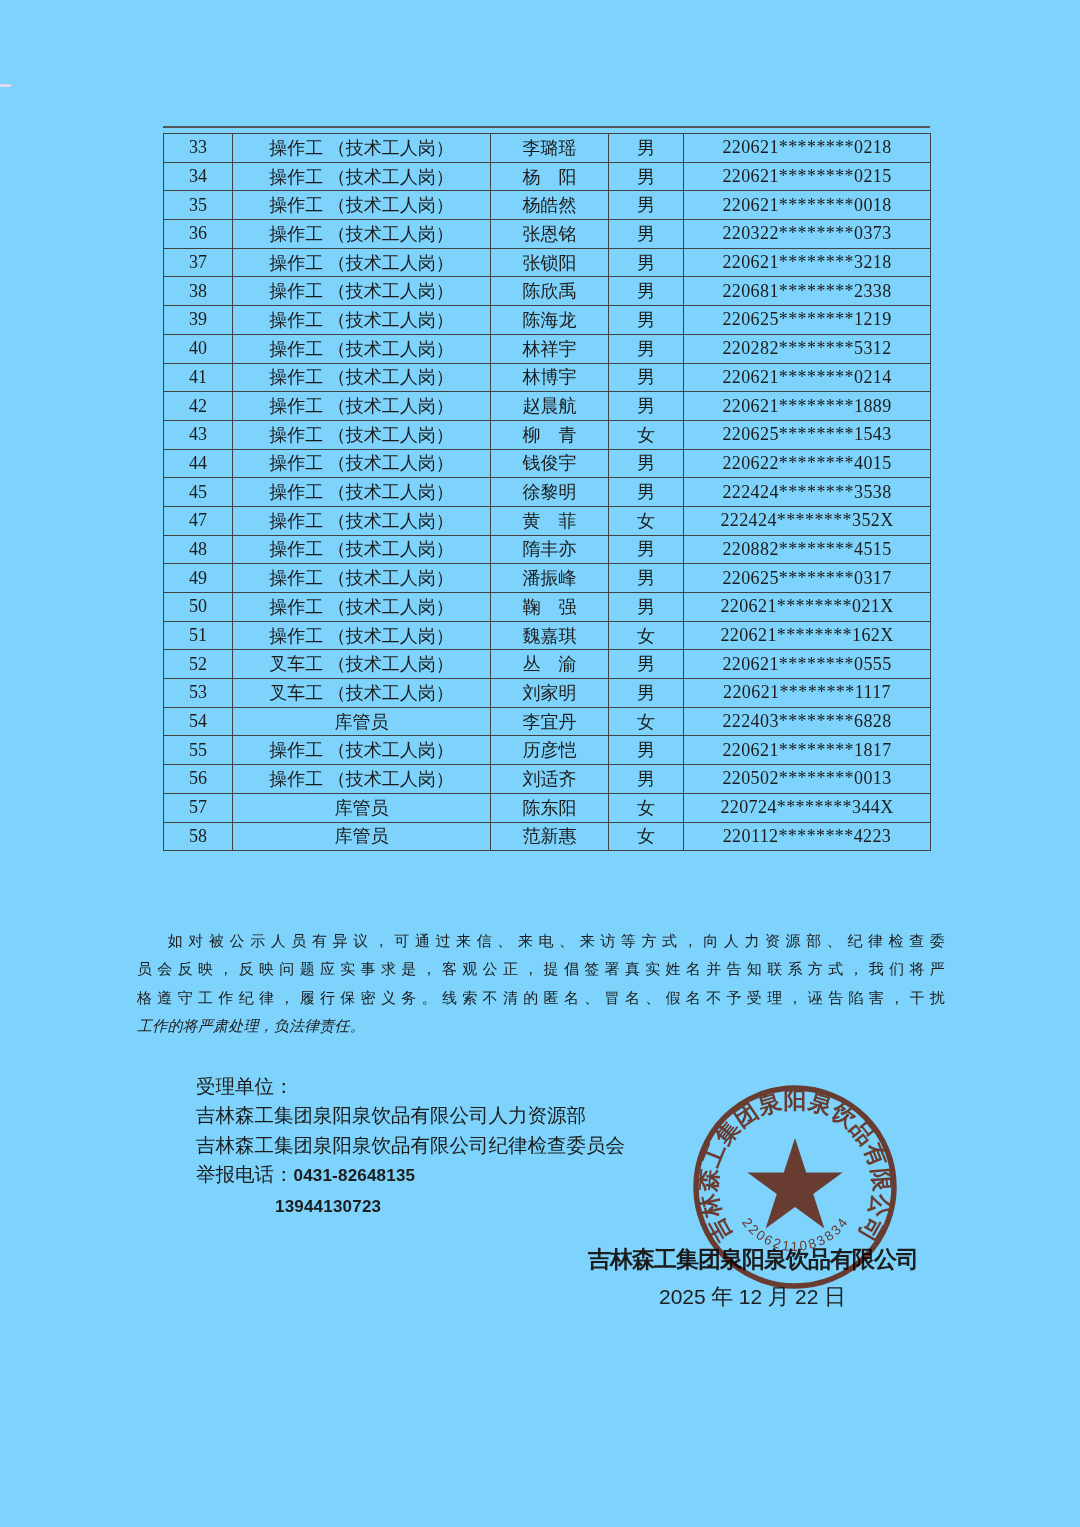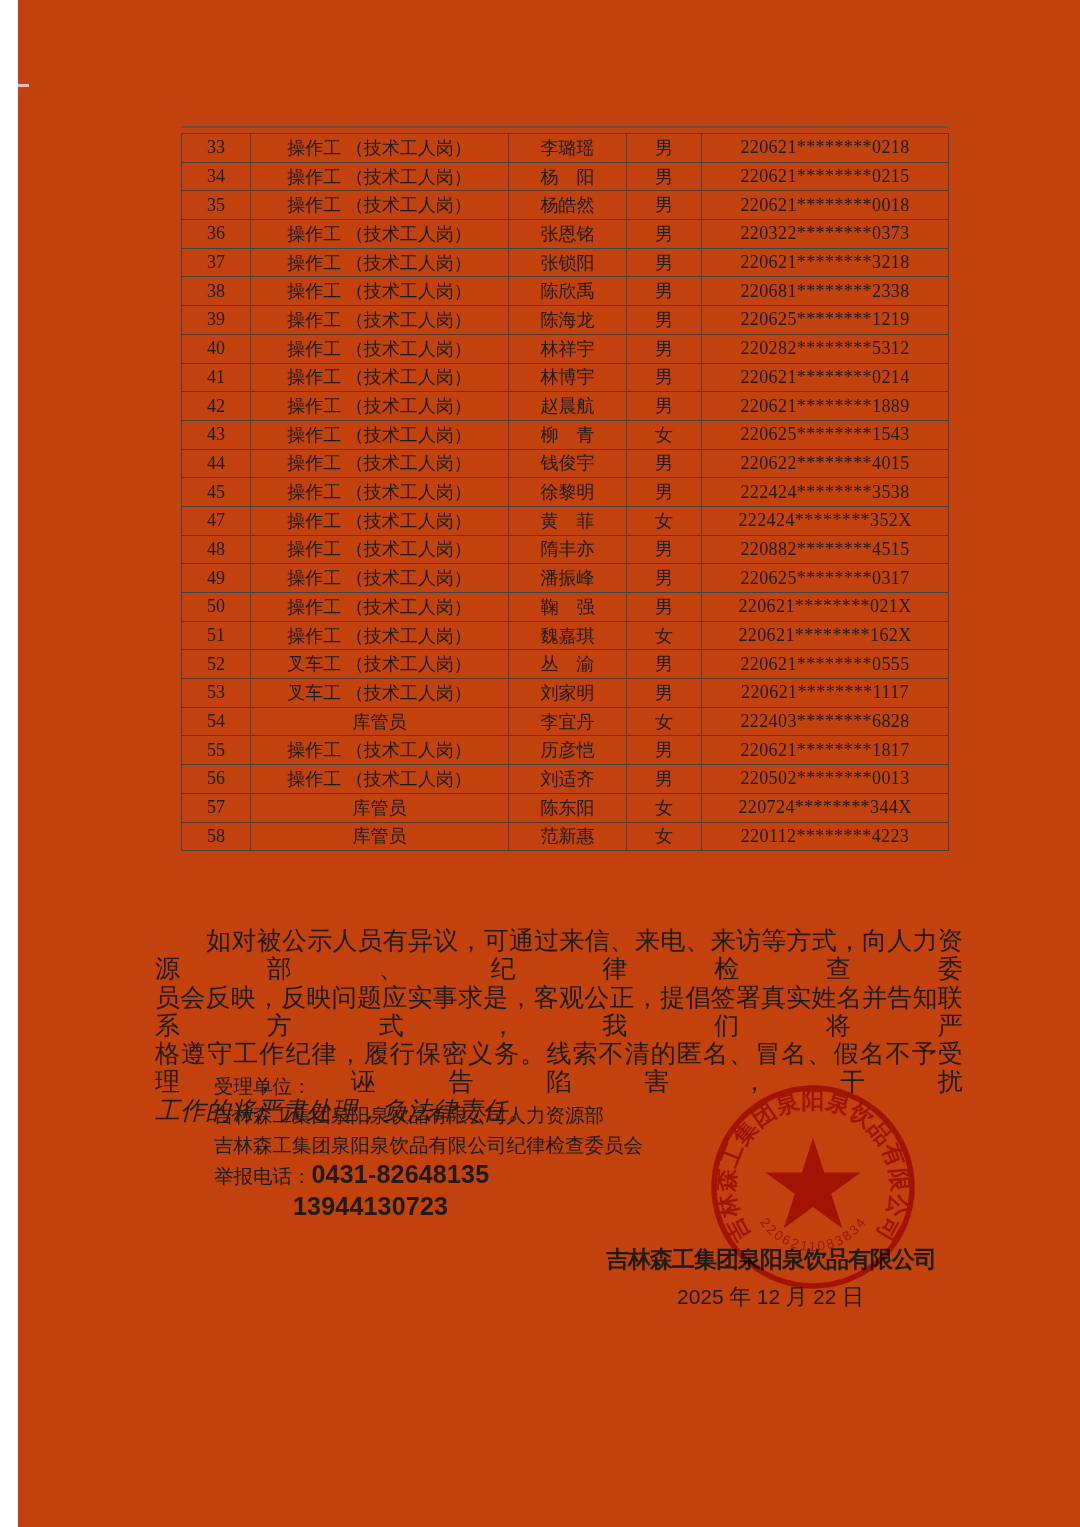--- a/index.html
+++ b/index.html
@@ -1,47 +1,47 @@
 <!DOCTYPE html>
 <html style="--seal-color: #d23a22;"><head>
 <meta charset="utf-8">
 <style>
   :root { --seal-color: #d23a22; --ink: #1c1c1c; --line: #414141; }
   * { margin: 0; padding: 0; box-sizing: border-box; }
   html, body { background: #ffffff; }
   body { width: 1080px; height: 1527px; position: relative; overflow: hidden;
          font-family: "Liberation Serif", "DejaVu Serif", serif; color: var(--ink); }
 
-  .page { position: absolute; inset: 0; background: #c2410c; margin-left: 18px; }
+  .page { position: absolute; inset: 0; background: #7dd3fc; }
 
   .scan-artifact { position: absolute; left: 0; top: 84px; width: 11px; height: 3px;
                    background: #f0dcec; opacity: .8; }
 
   .continuation-line { position: absolute; left: 163px; top: 126px; width: 767px;
                        height: 2px; background: #555; }
 
   .roster-wrap { position: absolute; left: 163px; top: 133px; }
   table.roster { border-collapse: collapse; table-layout: fixed; width: 767px; }
   table.roster td { border: 1.6px solid var(--line); height: 28.7px;
                     text-align: center; vertical-align: middle;
                     font-size: 18px; color: var(--ink); overflow: hidden; white-space: nowrap; }
   td.c-no  { font-size: 17.5px; }
   td.c-id  { font-size: 18.5px; letter-spacing: .4px; }
 
   .notice { position: absolute; left: 137px; top: 927px; width: 808px;
-            font-size: 25px; line-height: 28.3px; letter-spacing: .2px; }
+            font-size: 15px; line-height: 28.3px; letter-spacing: .2px; }
   .notice .nline { text-align: justify; text-align-last: justify; }
   .notice .nline.indent { text-indent: 2.05em; }
   .notice .nline.last { text-align-last: left; font-style: italic; }
 
   .acceptance { position: absolute; left: 196px; top: 1072px;
                 font-size: 19.5px; line-height: 29.4px; }
   .acceptance .aline { white-space: nowrap; }
   .phone { font-family: "Liberation Sans", "DejaVu Sans", sans-serif;
-           font-size: 25px; font-weight: 700; letter-spacing: .2px; text-align: right; }
+           font-size: 17px; font-weight: 700; letter-spacing: .2px; text-align: right; }
   .aline.mobile { padding-left: 79px; }
 
   .signature-company { position: absolute; left: 588px; top: 1244px; z-index: 1;
                        font-size: 23px; font-weight: 700; letter-spacing: -1px;
                        white-space: nowrap; }
   .signature-date { position: absolute; left: 659px; top: 1282px; z-index: 1;
                     font-size: 22px; white-space: nowrap; }
   .signature-date .num { font-family: "Liberation Sans", "DejaVu Sans", sans-serif;
                          font-size: 21px; }
 

